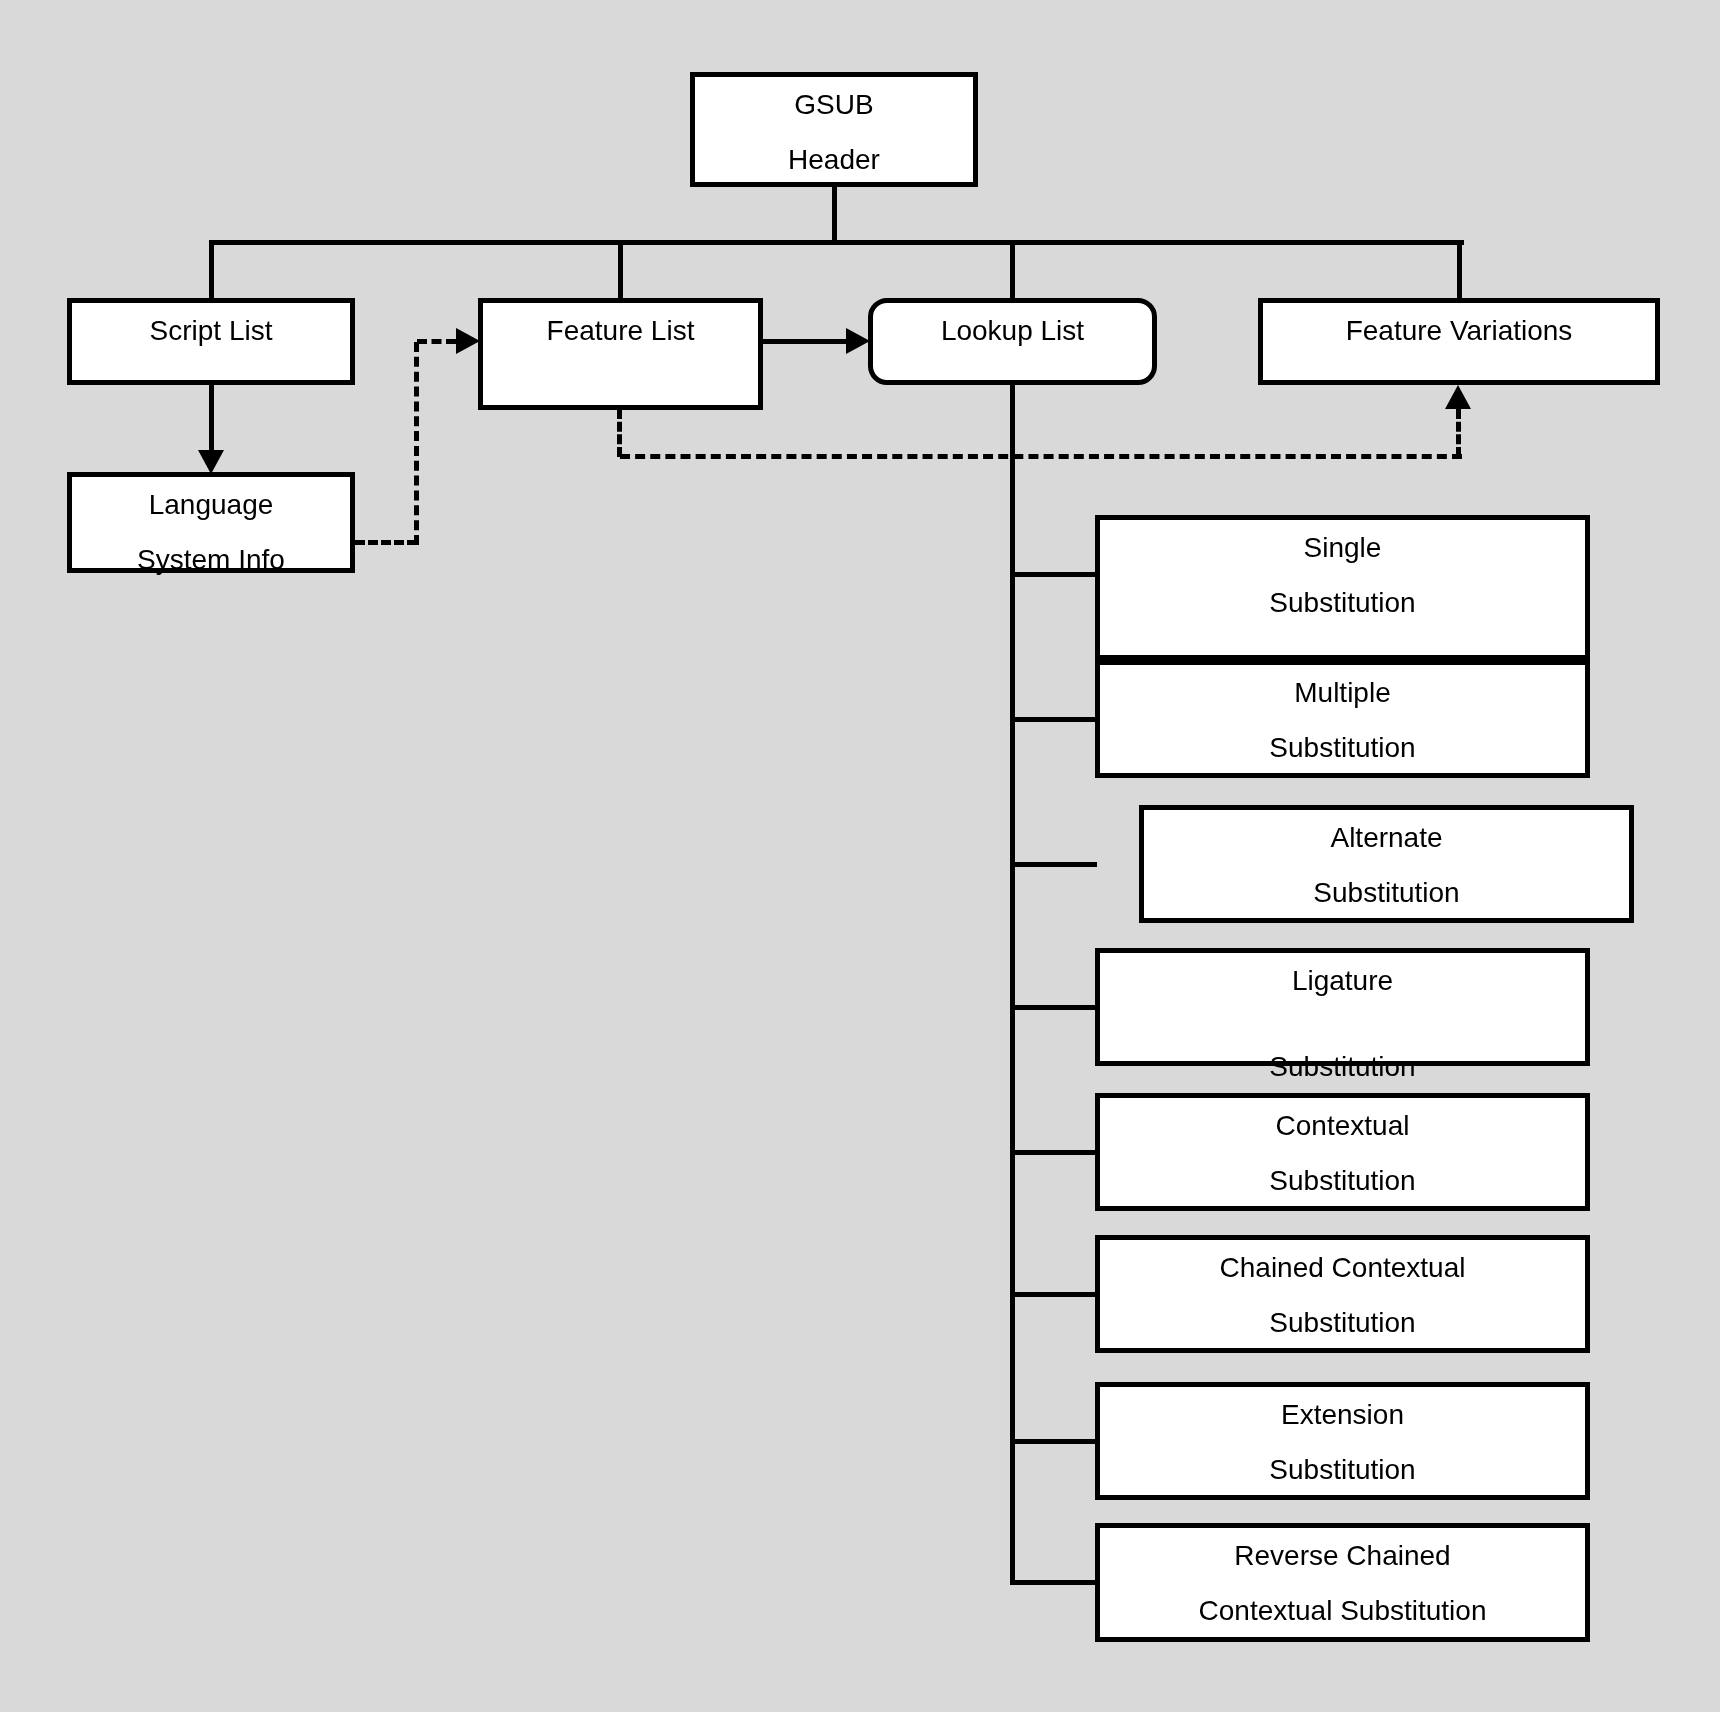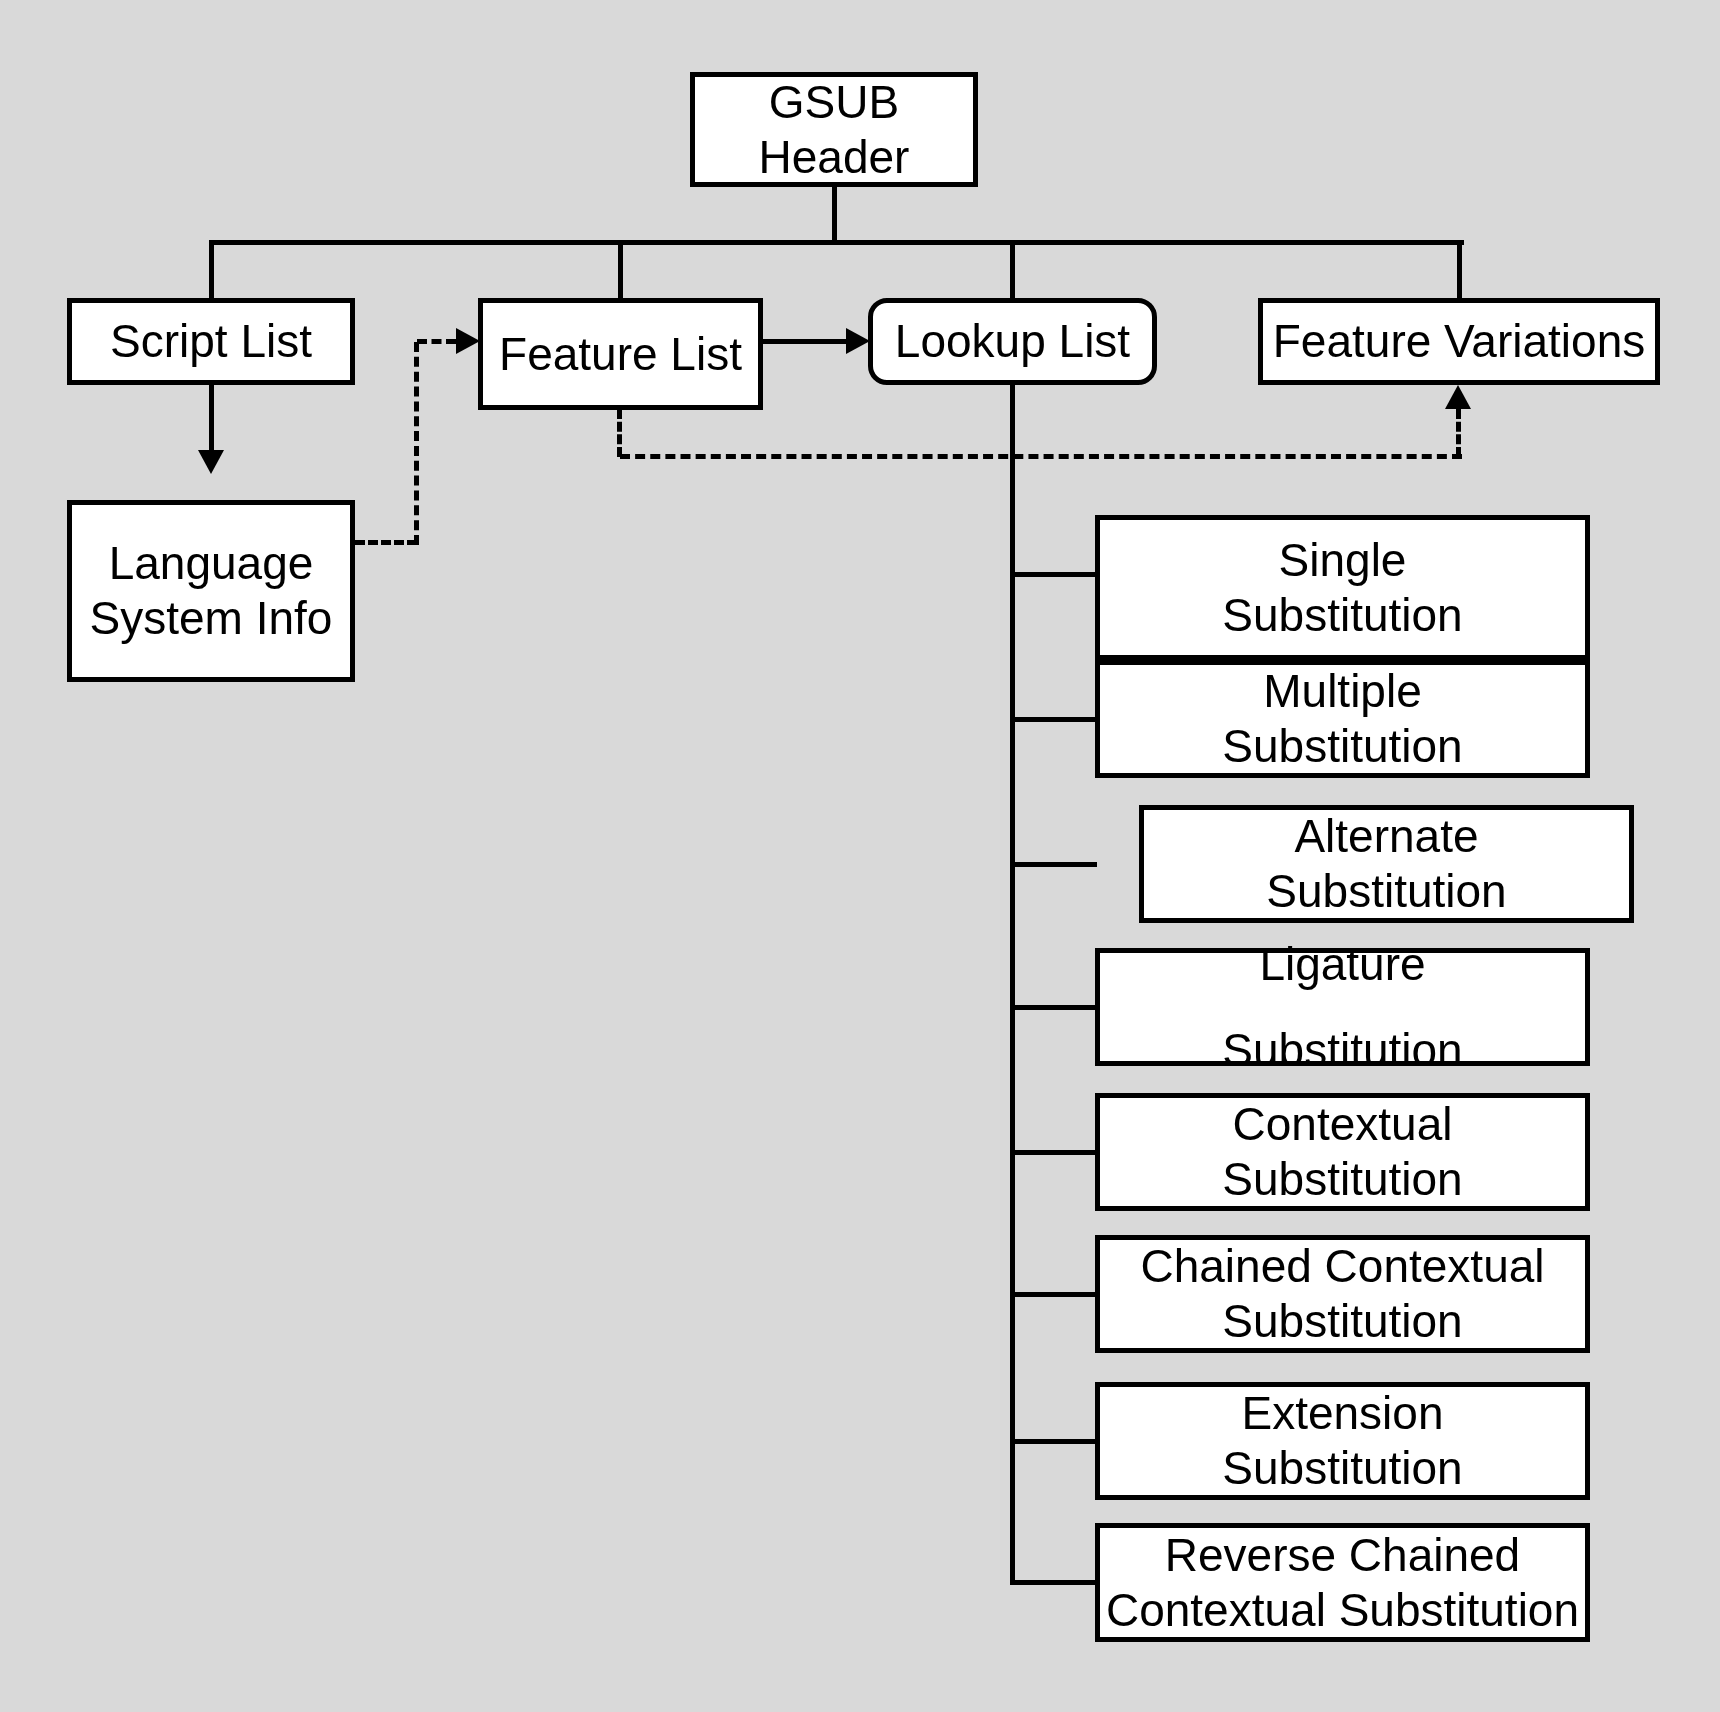--- a/index.html
+++ b/index.html
@@ -3,22 +3,22 @@
 <meta charset="utf-8">
 <style>
   :root{
     --bg:#d9d9d9; --fill:#ffffff; --ink:#000000;
   }
   html,body{margin:0;padding:0;}
   body{background:var(--bg);font-family:"Liberation Sans", sans-serif;}
   .canvas{position:relative;width:1720px;height:1712px;background:var(--bg);overflow:hidden;}
   .box{
     position:absolute;background:var(--fill);border:5px solid var(--ink);
-    box-sizing:border-box;display:flex;flex-direction:column;align-items:center;justify-content:center;
-    font-size:46px;line-height:55px;color:var(--ink);text-align:center;
+    box-sizing:border-box;display:flex;flex-direction:column;align-items:center;justify-content:flex-start;
+    font-size:28px;line-height:55px;color:var(--ink);text-align:center;
   }
   .box span{white-space:nowrap;display:block;}
   .line{position:absolute;background:var(--ink);}
   .dash-h{position:absolute;border-top:5px dashed var(--ink);height:0;box-sizing:border-box;}
   .dash-v{position:absolute;border-left:5px dashed var(--ink);width:0;box-sizing:border-box;}
   .arr{position:absolute;width:0;height:0;}
   .arr.down{border-left:13px solid transparent;border-right:13px solid transparent;border-top:24px solid var(--ink);}
   .arr.up{border-left:13px solid transparent;border-right:13px solid transparent;border-bottom:24px solid var(--ink);}
   .arr.right{border-top:13px solid transparent;border-bottom:13px solid transparent;border-left:24px solid var(--ink);}
 </style>
@@ -75,21 +75,21 @@
   </div>
 
   <div class="box" style="left:868px;top:298px;width:289px;height:87px;border-radius:19px;">
     <span>Lookup List</span>
   </div>
 
   <div class="box" style="left:1258px;top:298px;width:402px;height:87px;">
     <span>Feature Variations</span>
   </div>
 
-  <div class="box" style="left:67px;top:500px;width:288px;height:182px;">
+  <div class="box" style="left:67px;top:472px;width:288px;height:101px;">
     <span>Language</span>
     <span>System Info</span>
   </div>
 
   <div class="box" style="left:1095px;top:515px;width:495px;height:145px;">
     <span>Single</span>
     <span>Substitution</span>
   </div>
 
   <div class="box" style="left:1095px;top:660px;width:495px;height:118px;">

